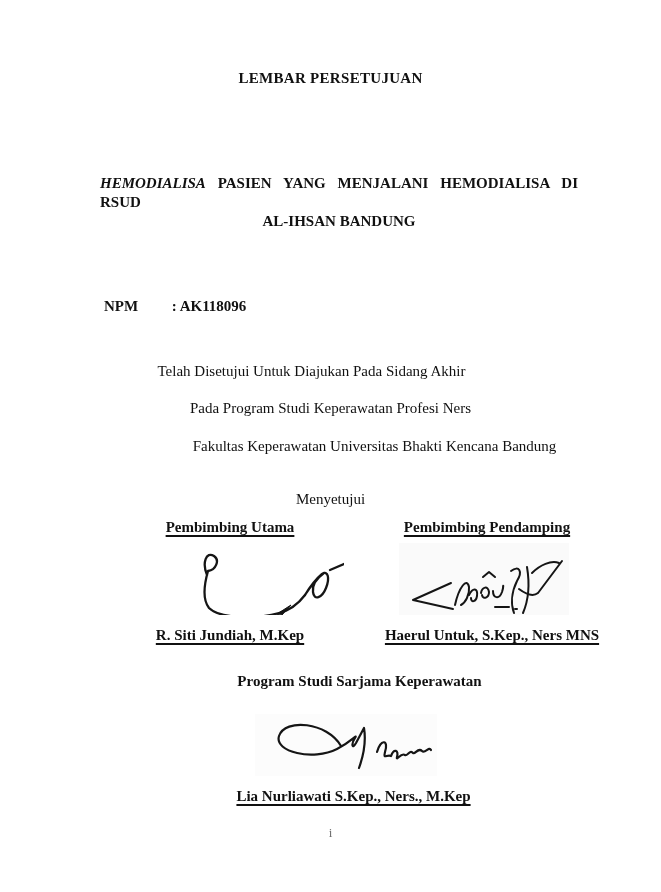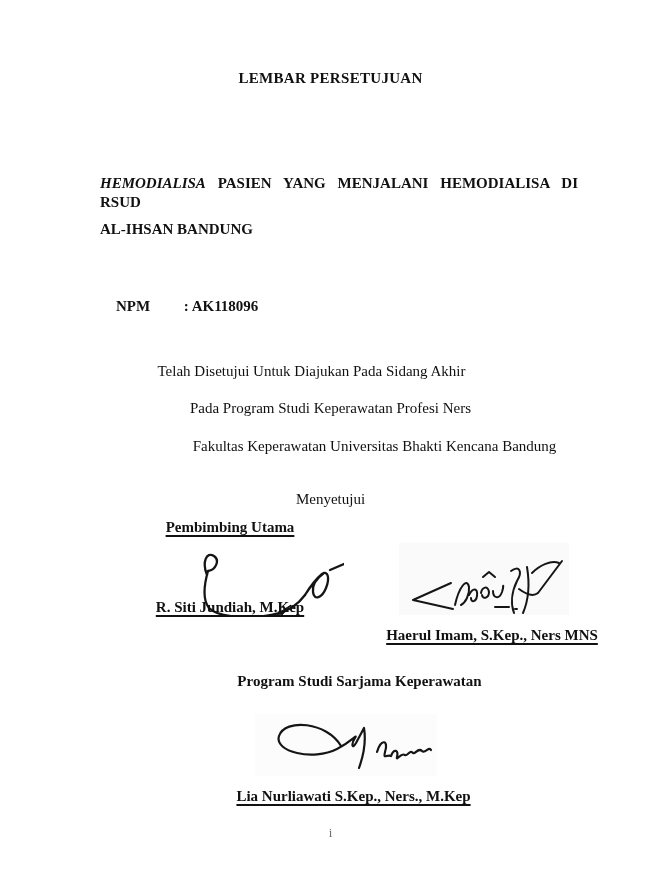--- a/index.html
+++ b/index.html
@@ -14,31 +14,31 @@
   }
   .abs{position:absolute;line-height:19px;font-size:15px;}
   .b{font-weight:bold;}
   .it{font-style:italic;}
   .center{text-align:center;}
   .u{text-decoration:underline;text-decoration-thickness:1.5px;text-underline-offset:3px;}
   .justify{text-align:justify;text-align-last:justify;}
   .doc-title{top:69px;left:0;width:661px;letter-spacing:.3px;}
   .jl1{top:137px;left:100px;width:478px;}
   .jl2{top:174px;left:100px;width:478px;}
-  .jl3{top:220px;left:100px;width:478px;}
+  .jl3{top:212px;left:100px;width:478px;text-align:center;}
   .meta-row-nama{top:249px;left:100px;width:478px;}
-  .meta-row-npm{top:297px;left:116px;width:478px;}
+  .meta-row-npm{top:297px;left:104px;width:478px;}
   .meta-label{display:inline-block;width:64px;}
   .st1{top:362px;left:0;width:623px;}
   .st2{top:399px;left:0;width:661px;text-align:center;}
   .st3{top:437px;left:0;width:661px;padding-left:44px;}
   .meny{top:490px;left:0;width:661px;}
   .role-left{top:518px;left:95px;width:270px;}
   .role-right{top:518px;left:352px;width:270px;}
-  .name-left{top:598px;left:95px;width:270px;text-align:center;}
+  .name-left{top:626px;left:95px;width:270px;text-align:center;}
   .name-right{top:626px;left:352px;width:280px;}
   .prog1{top:672px;left:52px;width:615px;}
   .prog2{top:727px;left:46px;width:615px;}
   .lia{top:787px;left:46px;width:615px;}
   .pagenum{top:823px;left:0;width:661px;font-size:13px;}
   .sig{position:absolute;}
   .sig svg{display:block;}
   .sig-left{left:176px;top:543px;}
   .sig-right{left:399px;top:543px;background:#fafafa;}
   .sig-bottom{left:255px;top:714px;background:#fcfcfc;}
@@ -65,20 +65,21 @@
     <span>AK118096</span>
   </div>
 
   <div class="abs st1 center">Telah Disetujui Untuk Diajukan Pada Sidang Akhir</div>
   <div class="abs st2 center">Pada Program Studi Keperawatan Profesi Ners</div>
   <div class="abs st3 center">Fakultas Keperawatan Universitas Bhakti Kencana Bandung</div>
 
   <div class="abs meny center">Menyetujui</div>
 
   <div class="abs role-left center b u">Pembimbing Utama</div>
+  <div class="abs role-right center b u">Pembimbing Pendamping</div>
 
   <div class="sig sig-left">
     <svg width="168" height="72" viewBox="0 0 168 72" xmlns="http://www.w3.org/2000/svg">
       <g fill="none" stroke="#151515" stroke-width="2.3" stroke-linecap="round" stroke-linejoin="round">
         <path d="M31,32 C26,20 30,8 38,13 C44,17 40,27 32,28 C28,42 26,56 33,65 C43,75 78,77 103,70 C115,67 123,60 129,52"></path>
         <path d="M129,52 C134,44 140,36 146,31 C152,27 154,35 150,45 C146,55 138,58 137,49 C136,42 141,35 148,30"></path>
         <path d="M154,27 L173,19"></path>
         <path d="M101,71 L115,62 L106,72 Z" fill="#151515" stroke-width="1"></path>
       </g>
     </svg>
@@ -96,21 +97,21 @@
         <path d="M112,28 C120,22 124,28 118,38 C112,50 112,62 115,70"></path>
         <path d="M128,24 C131,42 130,56 124,70"></path>
         <path d="M120,46 C128,52 134,54 139,50 L163,18"></path>
         <path d="M133,30 C141,22 152,17 160,20"></path>
         <path d="M96,64 L110,64 M116,66 L118,66"></path>
       </g>
     </svg>
   </div>
 
   <div class="abs name-left center b u">R. Siti Jundiah, M.Kep</div>
-  <div class="abs name-right center b u">Haerul Imam, S.Kep., Ners MNS</div>
+  <div class="abs name-right center b u">Haerul Untuk, S.Kep., Ners MNS</div>
 
   <div class="abs prog1 center b">Program Studi Sarjama Keperawatan</div>
   <div class="abs prog2 center b">Ketua</div>
 
   <div class="sig sig-bottom">
     <svg width="182" height="62" viewBox="0 0 182 62" xmlns="http://www.w3.org/2000/svg">
       <g fill="none" stroke="#151515" stroke-width="2.2" stroke-linecap="round" stroke-linejoin="round">
         <path d="M86,32 C72,8 30,4 24,22 C19,38 58,47 82,35 C96,28 103,19 100,24 C96,30 97,36 101,29 L109,14 C111,26 109,40 104,54"></path>
         <path d="M122,38 C126,24 134,26 130,38 C128,46 132,40 136,42 C139,34 144,36 142,43 C141,48 146,38 150,41 C152,43 155,35 158,39 C160,41 163,33 167,37 C170,40 174,32 176,36"></path>
       </g>

